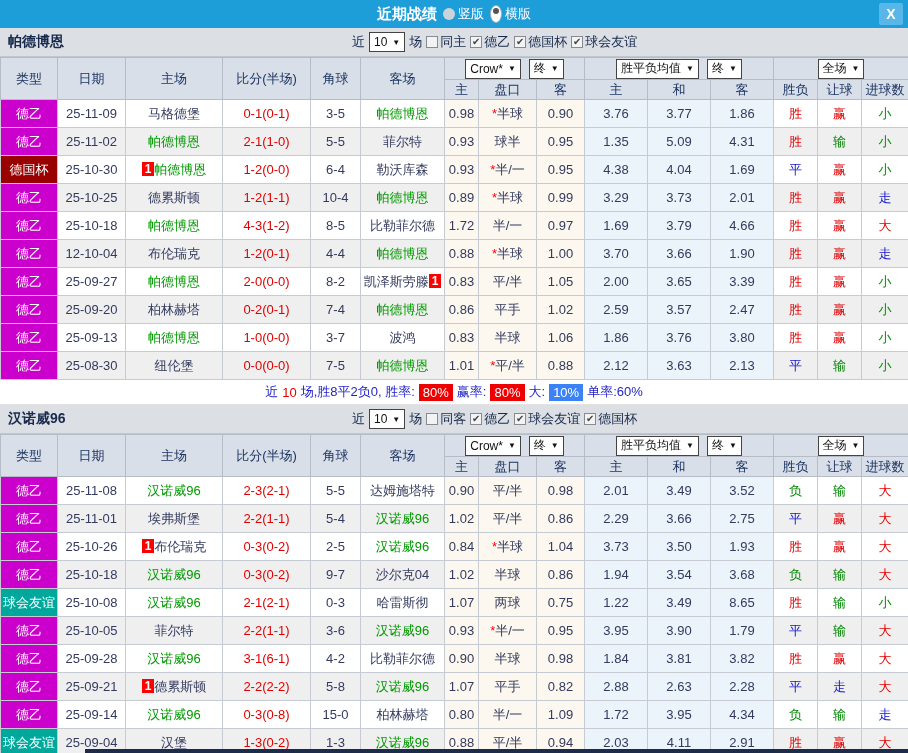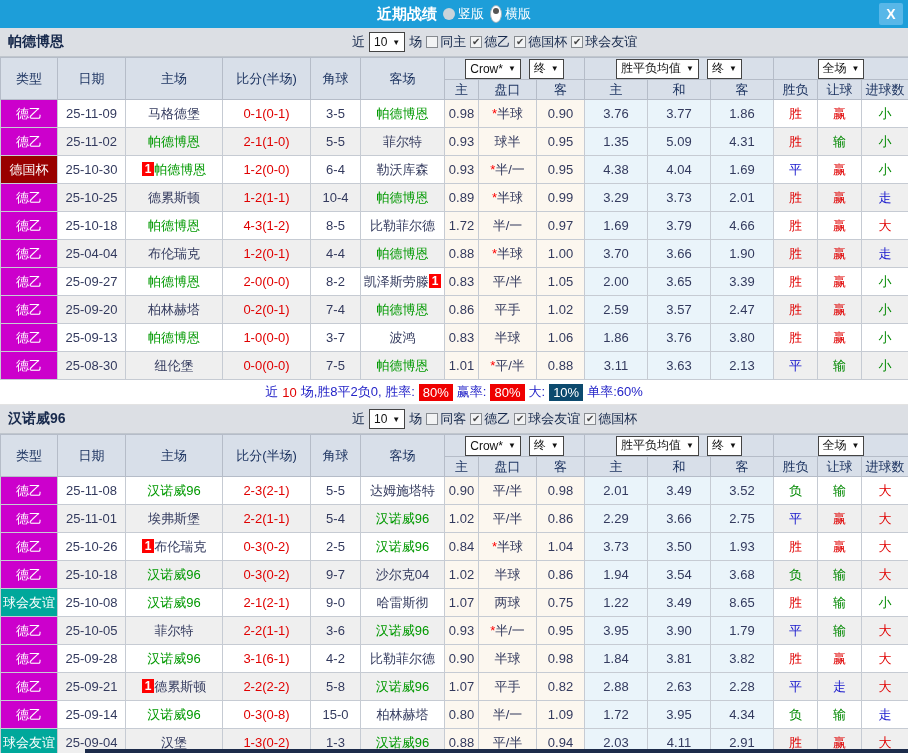--- a/index.html
+++ b/index.html
@@ -40,21 +40,21 @@
   td.score{color:#e00000;}
   .star{color:#ff0000;}
   .card1{display:inline-block;background:#ff0000;color:#fff;font-weight:bold;font-size:12px;line-height:14px;padding:0 3px;vertical-align:1px;}
   .dd-wrap{display:flex;align-items:center;justify-content:center;gap:8px;}
 
   
   .summary{height:24px;display:flex;align-items:center;justify-content:center;gap:4px;font-size:13px;color:#2424c8;border-bottom:1px solid #e3e3e3;background:#fff;}
   .summary .red-num{color:#e00000;}
   .badge{color:#fff;padding:1px 4px;font-size:13px;}
   .badge.red{background:#ef0000;}
-  .badge.green{background:#0c4a6e;}
+  .badge.green{background:#3b82f6;}
 
   .bottom-strip{position:absolute;left:85px;right:0;bottom:0;height:4px;background:#1c2b4a;}
 </style>
 </head>
 <body>
 
 <div class="app">
   <div class="topbar">
     <span class="title">近期战绩</span>
     <span class="radio-opt">
@@ -248,21 +248,21 @@
             <td class="c-asian">0.97</td>
             <td class="c-euro">1.69</td>
             <td class="c-euro">3.79</td>
             <td class="c-euro">4.66</td>
             <td class="res" style="color: rgb(224, 0, 0);">胜</td>
             <td class="res" style="color: rgb(224, 0, 0);">赢</td>
             <td class="res" style="color: rgb(224, 0, 0);">大</td>
           </tr>
           <tr class="alt">
             <td class="type" style="background: rgb(204, 0, 204);">德乙</td>
-            <td class="date">25-04-04</td>
+            <td class="date">12-10-04</td>
             <td class="team"><span>布伦瑞克</span></td>
             <td class="score">1-2(0-1)</td>
             <td class="corner">4-4</td>
             <td class="team"><span class="tm-green">帕德博恩</span></td>
             <td class="c-asian">0.88</td>
             <td class="c-asian"><span class="star">*</span>半球</td>
             <td class="c-asian">1.00</td>
             <td class="c-euro">3.70</td>
             <td class="c-euro">3.66</td>
             <td class="c-euro">1.90</td>
@@ -324,21 +324,21 @@
           <tr class="alt">
             <td class="type" style="background: rgb(204, 0, 204);">德乙</td>
             <td class="date">25-08-30</td>
             <td class="team"><span>纽伦堡</span></td>
             <td class="score">0-0(0-0)</td>
             <td class="corner">7-5</td>
             <td class="team"><span class="tm-green">帕德博恩</span></td>
             <td class="c-asian">1.01</td>
             <td class="c-asian"><span class="star">*</span>平/半</td>
             <td class="c-asian">0.88</td>
-            <td class="c-euro">3.11</td>
+            <td class="c-euro">2.12</td>
             <td class="c-euro">3.63</td>
             <td class="c-euro">2.13</td>
             <td class="res" style="color: rgb(20, 20, 204);">平</td>
             <td class="res" style="color: rgb(0, 136, 0);">输</td>
             <td class="res" style="color: rgb(0, 136, 0);">小</td>
           </tr>
         </tbody>
       </table>
       <div class="summary">
         <span>近</span>
@@ -516,21 +516,21 @@
             <td class="c-euro">3.68</td>
             <td class="res" style="color: rgb(0, 136, 0);">负</td>
             <td class="res" style="color: rgb(0, 136, 0);">输</td>
             <td class="res" style="color: rgb(224, 0, 0);">大</td>
           </tr>
           <tr>
             <td class="type" style="background: rgb(0, 168, 155);">球会友谊</td>
             <td class="date">25-10-08</td>
             <td class="team"><span class="tm-green">汉诺威96</span></td>
             <td class="score">2-1(2-1)</td>
-            <td class="corner">9-0</td>
+            <td class="corner">0-3</td>
             <td class="team"><span>哈雷斯彻</span></td>
             <td class="c-asian">1.07</td>
             <td class="c-asian">两球</td>
             <td class="c-asian">0.75</td>
             <td class="c-euro">1.22</td>
             <td class="c-euro">3.49</td>
             <td class="c-euro">8.65</td>
             <td class="res" style="color: rgb(224, 0, 0);">胜</td>
             <td class="res" style="color: rgb(0, 136, 0);">输</td>
             <td class="res" style="color: rgb(0, 136, 0);">小</td>

